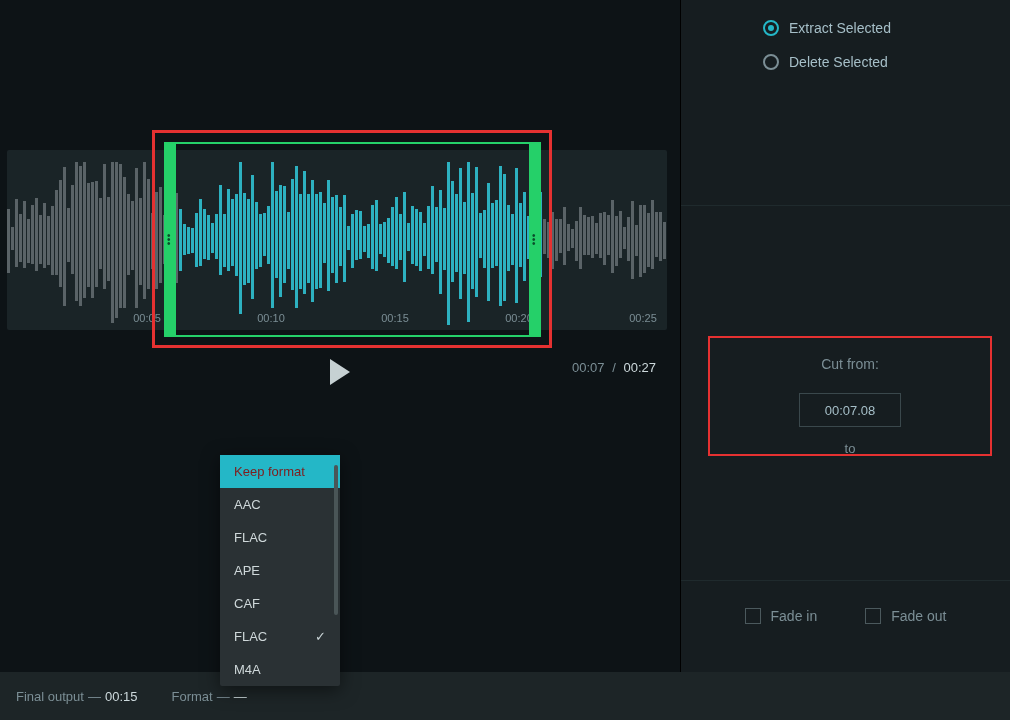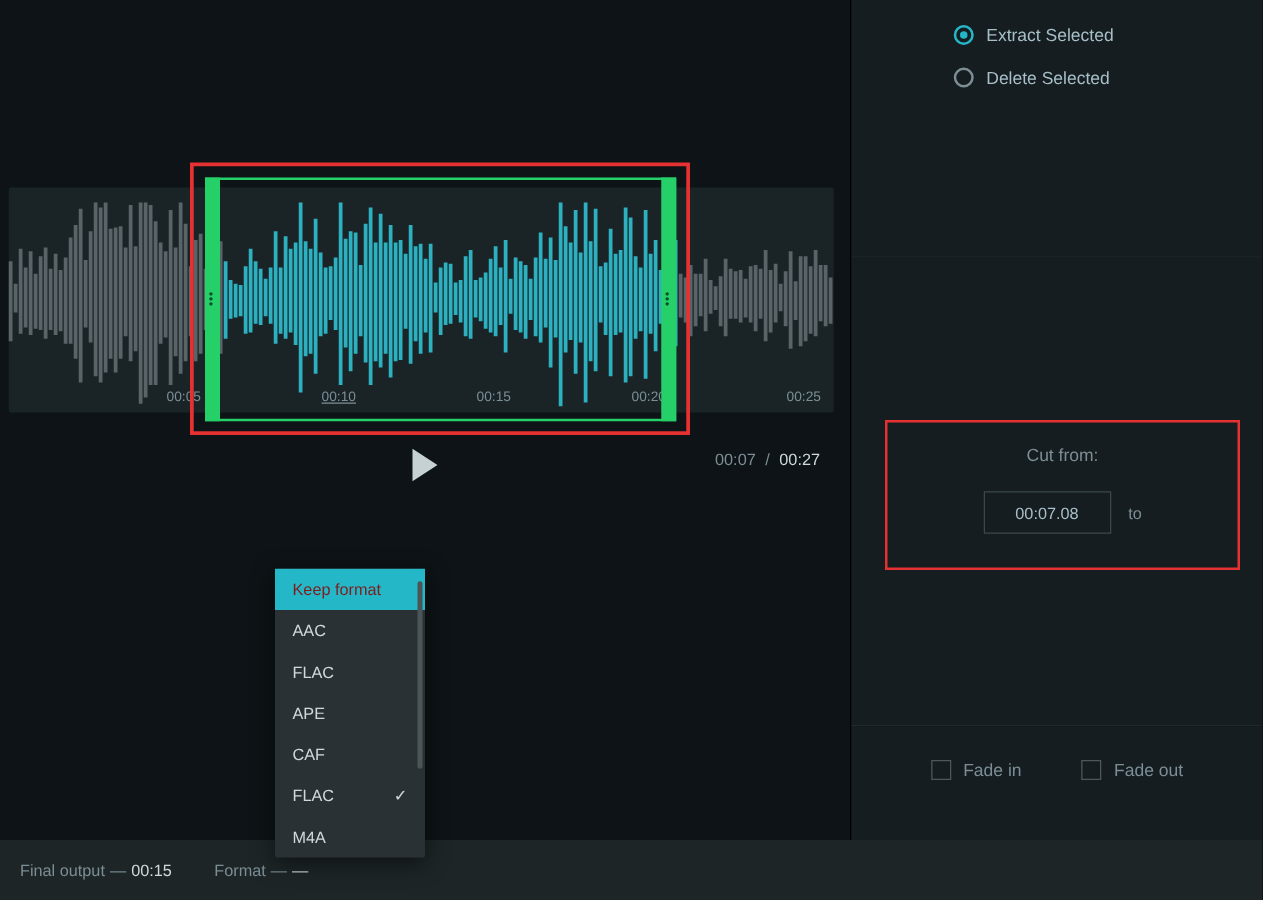--- a/index.html
+++ b/index.html
@@ -60,21 +60,21 @@
   .radio-row { display:flex; align-items:center; margin-bottom:18px; cursor:pointer; color:var(--text); font-size:14px; }
   .radio { width:16px; height:16px; border-radius:50%; border:2px solid var(--muted); margin-right:10px; position:relative; }
   .radio.on { border-color:var(--accent); }
   .radio.on::after { content:""; position:absolute; left:3px; top:3px; width:6px; height:6px; border-radius:50%; background:var(--accent); }
 
   .side-sep-top { position:absolute; top:205px; left:0; right:0; height:1px; background:#070b0c; border-bottom:1px solid #1f2a2d; }
   .side-sep-bot { position:absolute; top:580px; left:0; right:0; height:1px; background:#070b0c; border-bottom:1px solid #1f2a2d; }
 
   .cut-box { position:absolute; top:336px; left:27px; width:284px; height:120px; border:2px solid var(--red); }
   .cut-label { position:absolute; top:18px; left:0; right:0; text-align:center; color:var(--muted); font-size:14px; }
-  .cut-row { position:absolute; top:55px; left:0; right:0; display:flex; align-items:center; justify-content:center; gap:14px; }
+  .cut-row { position:absolute; top:55px; left:0; right:0; display:flex; align-items:center; justify-content:center; gap:14px;flex-direction:column; }
   .tfield { width:102px; height:34px; border:1px solid #3a484c; background:transparent; color:var(--text); text-align:center; font-size:13px; line-height:34px; }
   .to { color:var(--muted); font-size:13px; }
 
   .checks { position:absolute; top:608px; left:0; right:0; display:flex; gap:48px; justify-content:center; }
   .chk-row { display:flex; align-items:center; gap:10px; cursor:pointer; color:var(--muted); font-size:14px; }
   .chk { width:16px; height:16px; border:1px solid #4b595d; background:transparent; }
 
   .cut-btn-wrap { position:absolute; right:9px; bottom:-16px; width:130px; height:42px; border:2px solid var(--red); }
   .cut-btn { width:100%; height:100%; background:var(--accent); color:#fff; font-size:18px; display:flex; align-items:center; justify-content:center; cursor:pointer; }
 
@@ -417,21 +417,21 @@
         <div class="bar out" style="left: 644px; height: 28.8981px; top: 90px; bottom: auto;"></div>
         <div class="bar out" style="left: 648px; height: 27.6735px; bottom: 90px;"></div>
         <div class="bar out" style="left: 648px; height: 16.7831px; top: 90px; bottom: auto;"></div>
         <div class="bar out" style="left: 652px; height: 27.9472px; bottom: 90px;"></div>
         <div class="bar out" style="left: 652px; height: 21.2485px; top: 90px; bottom: auto;"></div>
         <div class="bar out" style="left: 656px; height: 18.2719px; bottom: 90px;"></div>
         <div class="bar out" style="left: 656px; height: 19.1751px; top: 90px; bottom: auto;"></div>
       </div>
     <div id="ticks">
         <div class="tick" style="left: 140px;">00:05</div>
-        <div class="tick" style="left: 264px; text-decoration: underline;">00:10</div>
+        <div class="tick" style="left: 264px;">00:10</div>
         <div class="tick" style="left: 388px;">00:15</div>
         <div class="tick" style="left: 512px;">00:20</div>
         <div class="tick" style="left: 636px;">00:25</div>
       </div>
   </div>
 
   <div class="sel-border-red"></div>
   <div class="sel-border-green"></div>
   <div class="handle left">
       <div class="dots">•<br>•<br>•</div>

